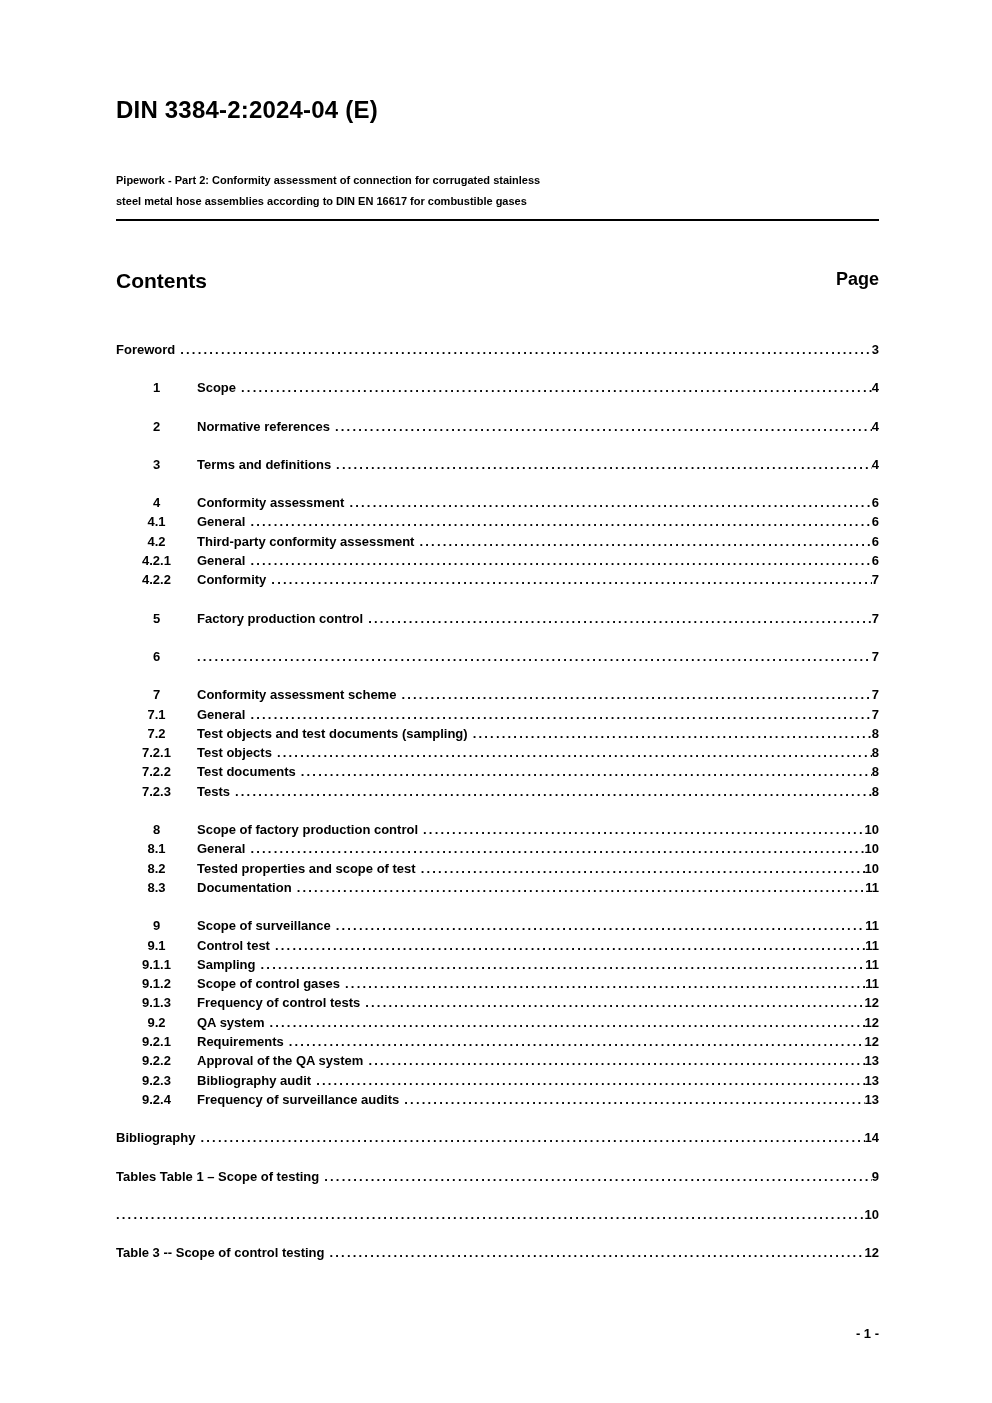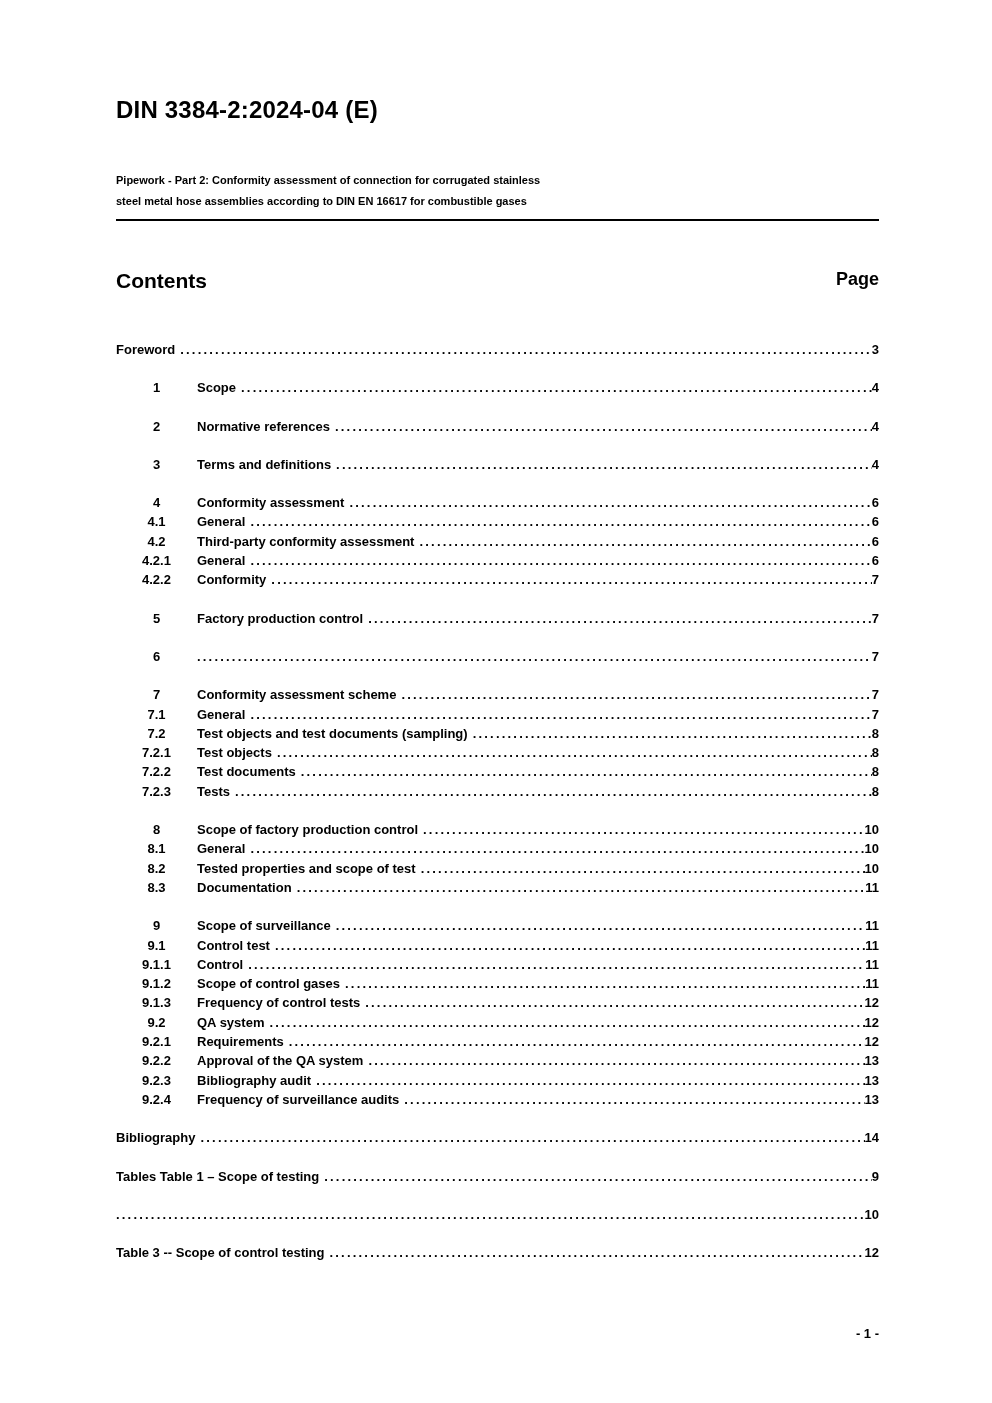--- a/index.html
+++ b/index.html
@@ -247,21 +247,21 @@
           <span class="toc-page">11</span>
         </div>
         <div class="toc-row">
           <span class="toc-num">9.1</span>
           <span class="toc-title">Control test</span>
           <span class="toc-dots">....................................................................................................................................................................................................................................................................</span>
           <span class="toc-page">11</span>
         </div>
         <div class="toc-row">
           <span class="toc-num">9.1.1</span>
-          <span class="toc-title">Control</span>
+          <span class="toc-title">Sampling</span>
           <span class="toc-dots">....................................................................................................................................................................................................................................................................</span>
           <span class="toc-page">11</span>
         </div>
         <div class="toc-row">
           <span class="toc-num">9.1.2</span>
           <span class="toc-title">Scope of control gases</span>
           <span class="toc-dots">....................................................................................................................................................................................................................................................................</span>
           <span class="toc-page">11</span>
         </div>
         <div class="toc-row">

